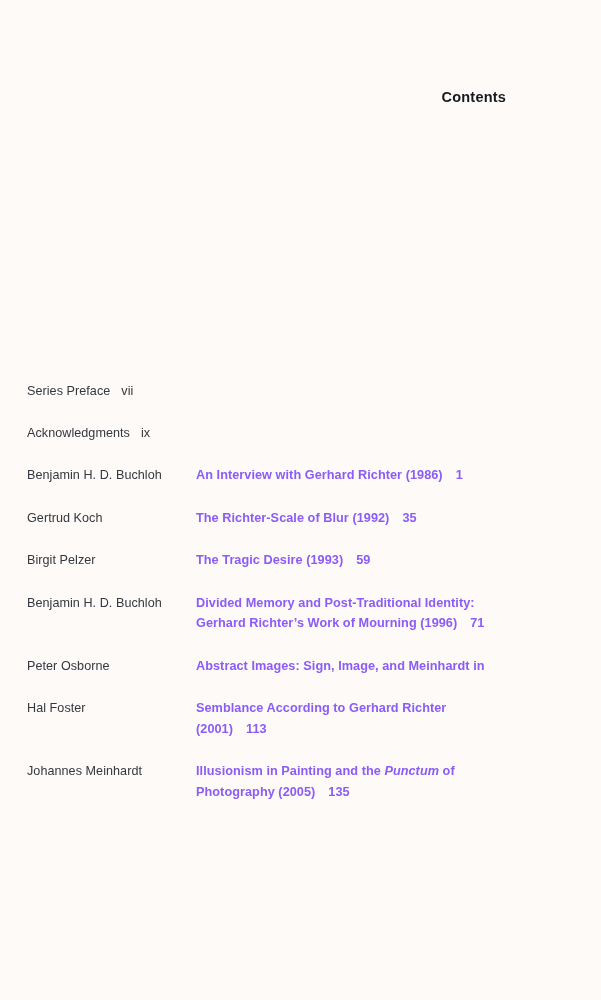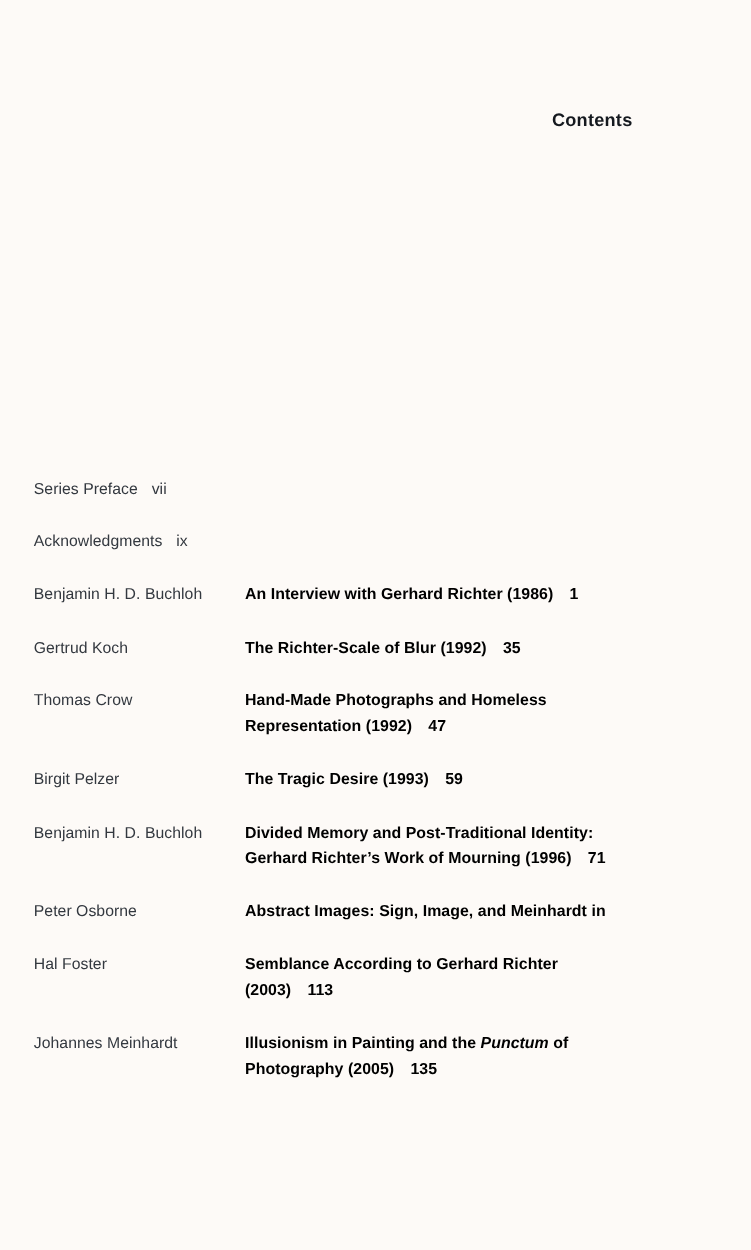--- a/index.html
+++ b/index.html
@@ -61,21 +61,21 @@
     font-weight: normal;
     color: #33383f;
     line-height: 20px;
     letter-spacing: 0.05px;
   }
 
   .title-col {
     flex: 1 1 auto;
     font-size: 12.7px;
     font-weight: bold;
-    color: #000000;
+    color: #8b5cf6;
     line-height: 20.5px;
     letter-spacing: 0.05px;
   }
 
   .title-col em {
     font-style: italic;
     font-weight: bold;
     text-align: right;
   }
 
@@ -127,27 +127,20 @@
             <div><span>An Interview with Gerhard Richter (1986)</span><span class="pageno">1</span></div>
           </div>
         </div>
         <div class="toc-entry">
           <div class="author">Gertrud Koch</div>
           <div class="title-col">
             <div><span>The Richter-Scale of Blur (1992)</span><span class="pageno">35</span></div>
           </div>
         </div>
         <div class="toc-entry">
-          <div class="author">Thomas Crow</div>
-          <div class="title-col">
-            <div><span>Hand-Made Photographs and Homeless</span></div>
-            <div><span>Representation (1992)</span><span class="pageno">47</span></div>
-          </div>
-        </div>
-        <div class="toc-entry">
           <div class="author">Birgit Pelzer</div>
           <div class="title-col">
             <div><span>The Tragic Desire (1993)</span><span class="pageno">59</span></div>
           </div>
         </div>
         <div class="toc-entry">
           <div class="author">Benjamin H. D. Buchloh</div>
           <div class="title-col">
             <div><span>Divided Memory and Post-Traditional Identity:</span></div>
             <div><span>Gerhard Richter’s Work of Mourning (1996)</span><span class="pageno">71</span></div>
@@ -156,21 +149,21 @@
         <div class="toc-entry">
           <div class="author">Peter Osborne</div>
           <div class="title-col">
             <div><span>Abstract Images: Sign, Image, and Meinhardt in</span></div>
           </div>
         </div>
         <div class="toc-entry">
           <div class="author">Hal Foster</div>
           <div class="title-col">
             <div><span>Semblance According to Gerhard Richter</span></div>
-            <div><span>(2003)</span><span class="pageno">113</span></div>
+            <div><span>(2001)</span><span class="pageno">113</span></div>
           </div>
         </div>
         <div class="toc-entry">
           <div class="author">Johannes Meinhardt</div>
           <div class="title-col">
             <div><span>Illusionism in Painting and the </span><em>Punctum</em><span> of</span></div>
             <div><span>Photography (2005)</span><span class="pageno">135</span></div>
           </div>
         </div>
       </div>

